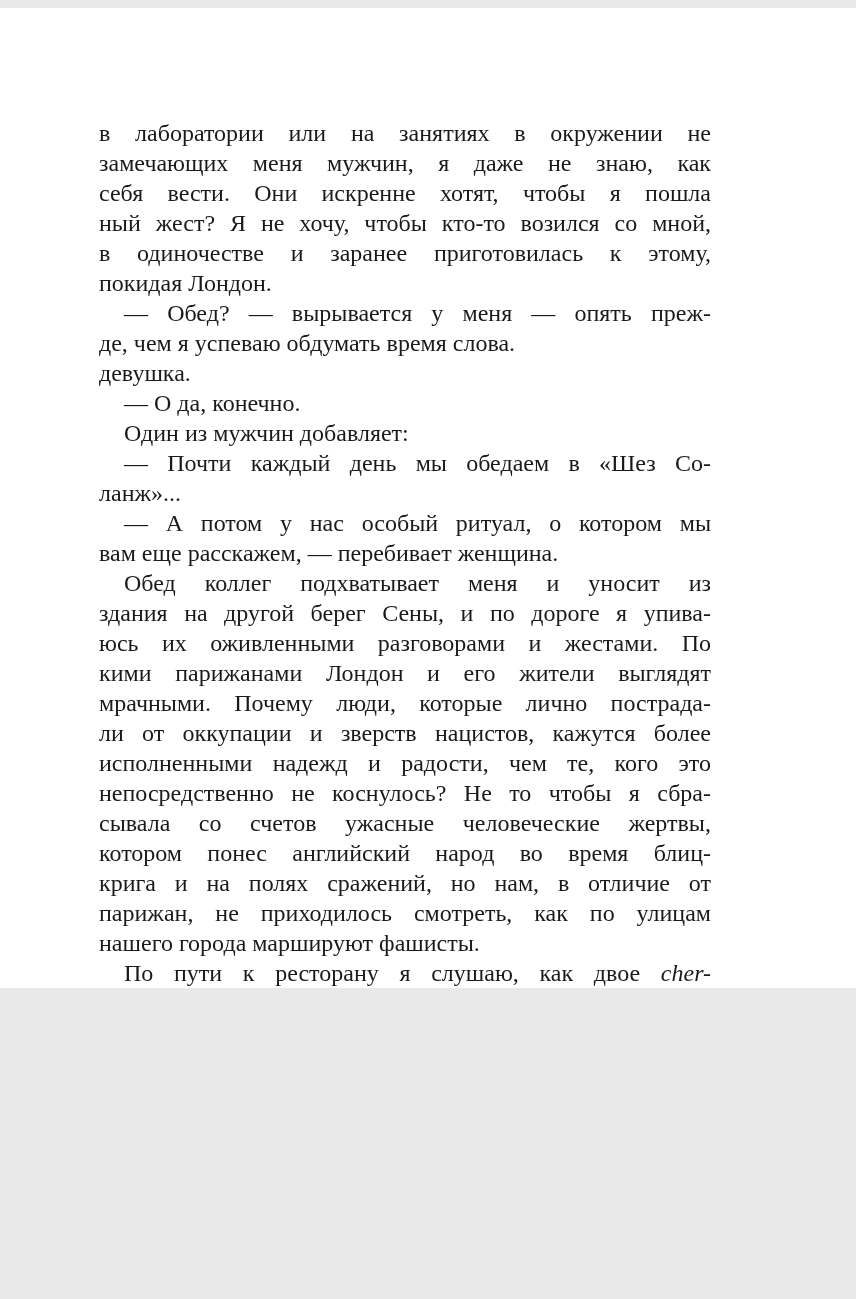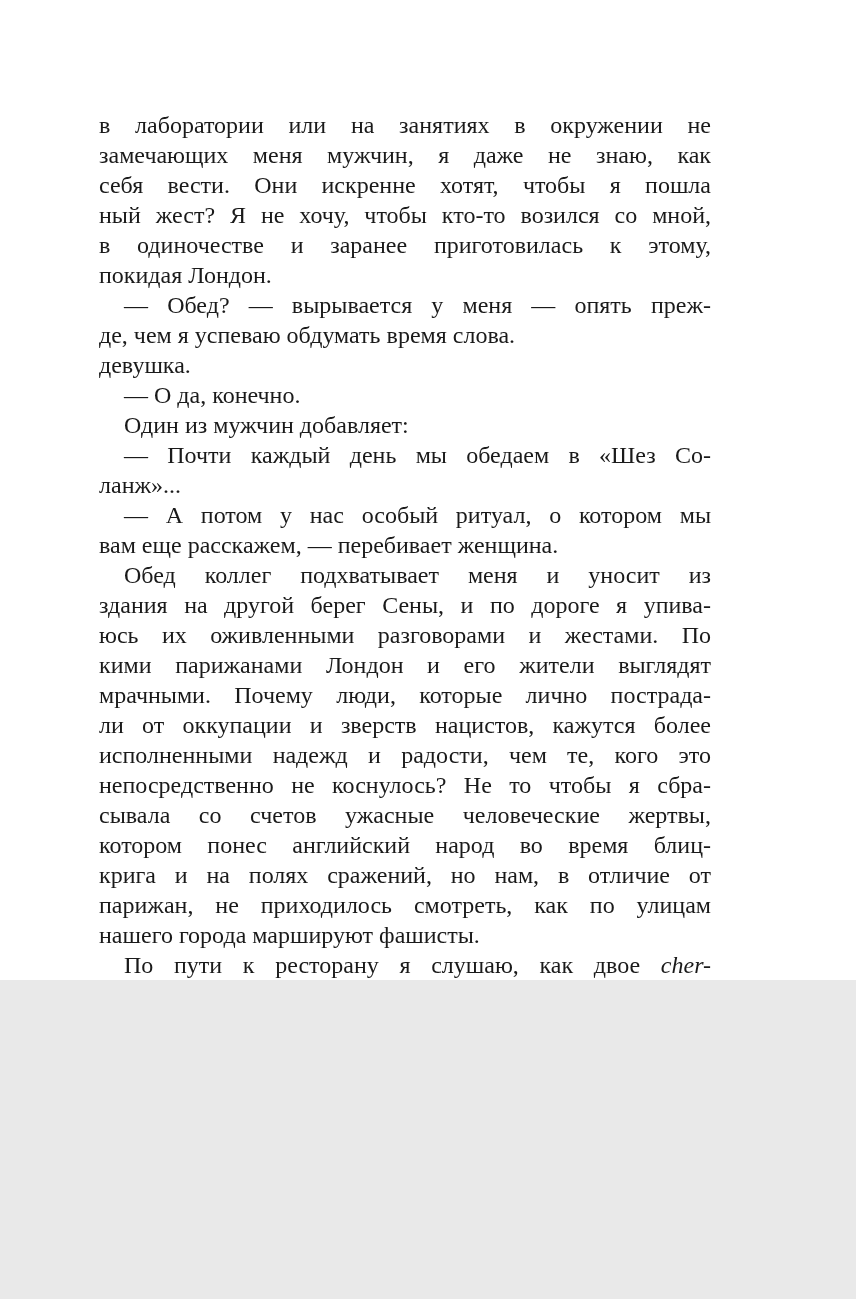--- a/index.html
+++ b/index.html
@@ -1,20 +1,20 @@
 <!DOCTYPE html>
 <html lang="ru" style="--bg: #ffffff; --fg: #1a1a1a; --folio: #1d1d1d;"><head>
 <meta charset="utf-8">
 <style>
   html, body { margin: 0; padding: 0; background: #e9e9e9; }
   .page {
     position: relative;
     width: 856px;
     height: 980px;
-    margin: 0 auto;
+    margin: 8px auto;
     background: var(--bg, #ffffff);
     color: var(--fg, #1a1a1a);
     font-family: "Liberation Serif", "DejaVu Serif", serif;
     overflow: hidden;
   }
   .text-block {
     position: absolute;
     left: 99px;
     top: 110px;
     width: 612px;

